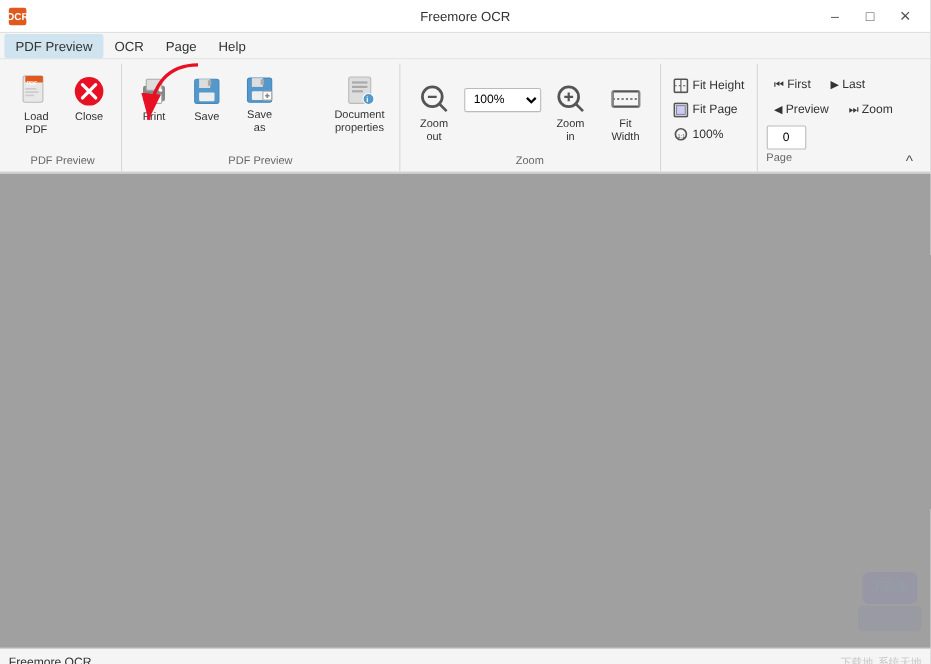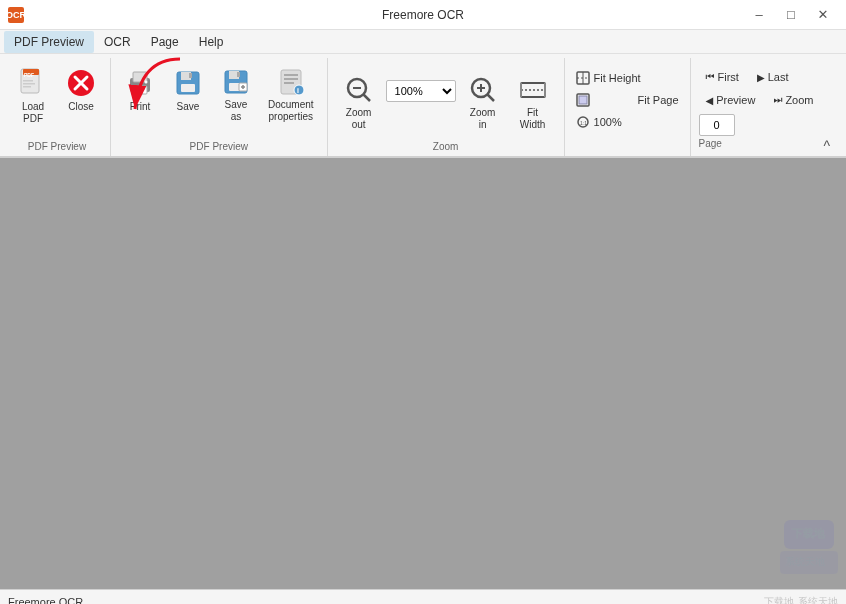--- a/index.html
+++ b/index.html
@@ -347,21 +347,21 @@
             <rect x="8" y="16" width="14" height="8" rx="1" fill="#eee"></rect>
             <rect x="16" y="5" width="3" height="5" fill="#aaa"></rect>
             <rect x="18" y="16" width="8" height="8" rx="1" fill="white" stroke="#aaa" stroke-width="1"></rect>
             <line x1="22" y1="18" x2="22" y2="22" stroke="#888" stroke-width="1.5"></line>
             <line x1="20" y1="20" x2="24" y2="20" stroke="#888" stroke-width="1.5"></line>
           </svg>
         </div>
         <span class="ribbon-btn-label">Save<br>as</span>
       </div>
 
-      <div class="ribbon-btn" style="min-width:52px;">
+      <div class="ribbon-btn" style="min-width:52px;margin-left:36px;">
         <div class="ribbon-btn-icon">
           <svg width="30" height="30" viewBox="0 0 30 30">
             <rect x="5" y="3" width="20" height="24" rx="2" fill="#ddd" stroke="#bbb" stroke-width="1"></rect>
             <rect x="8" y="7" width="14" height="2" fill="#aaa"></rect>
             <rect x="8" y="11" width="14" height="2" fill="#aaa"></rect>
             <rect x="8" y="15" width="10" height="2" fill="#aaa"></rect>
             <circle cx="23" cy="23" r="5" fill="#5599cc" stroke="white" stroke-width="1"></circle>
             <text x="21" y="26" font-size="7" fill="white" font-weight="bold">i</text>
           </svg>
         </div>
@@ -431,21 +431,21 @@
           <line x1="7" y1="1" x2="7" y2="13" stroke="#555" stroke-width="1"></line>
           <line x1="1" y1="7" x2="13" y2="7" stroke="#555" stroke-width="1" stroke-dasharray="2,2"></line>
         </svg>
         <span style="font-size:11px;">Fit Height</span>
       </div>
       <div class="fit-btn">
         <svg width="14" height="14" viewBox="0 0 14 14">
           <rect x="1" y="1" width="12" height="12" rx="1" fill="none" stroke="#555" stroke-width="1.5"></rect>
           <rect x="3" y="3" width="8" height="8" fill="#cce" stroke="#88a" stroke-width="1"></rect>
         </svg>
-        <span style="font-size:11px;margin-left:44px;">Fit Page</span>
+        <span style="font-size:11px;">Fit Page</span>
       </div>
       <div class="fit-btn">
         <svg width="14" height="14" viewBox="0 0 14 14">
           <circle cx="7" cy="7" r="5" fill="none" stroke="#555" stroke-width="1.5"></circle>
           <text x="4" y="10" font-size="5" fill="#555">1:1</text>
         </svg>
         <span style="font-size:11px;">100%</span>
       </div>
     </div>
     <div class="ribbon-group-label" style="font-size:10px;color:#666;text-align:center;padding-top:4px;"></div>

